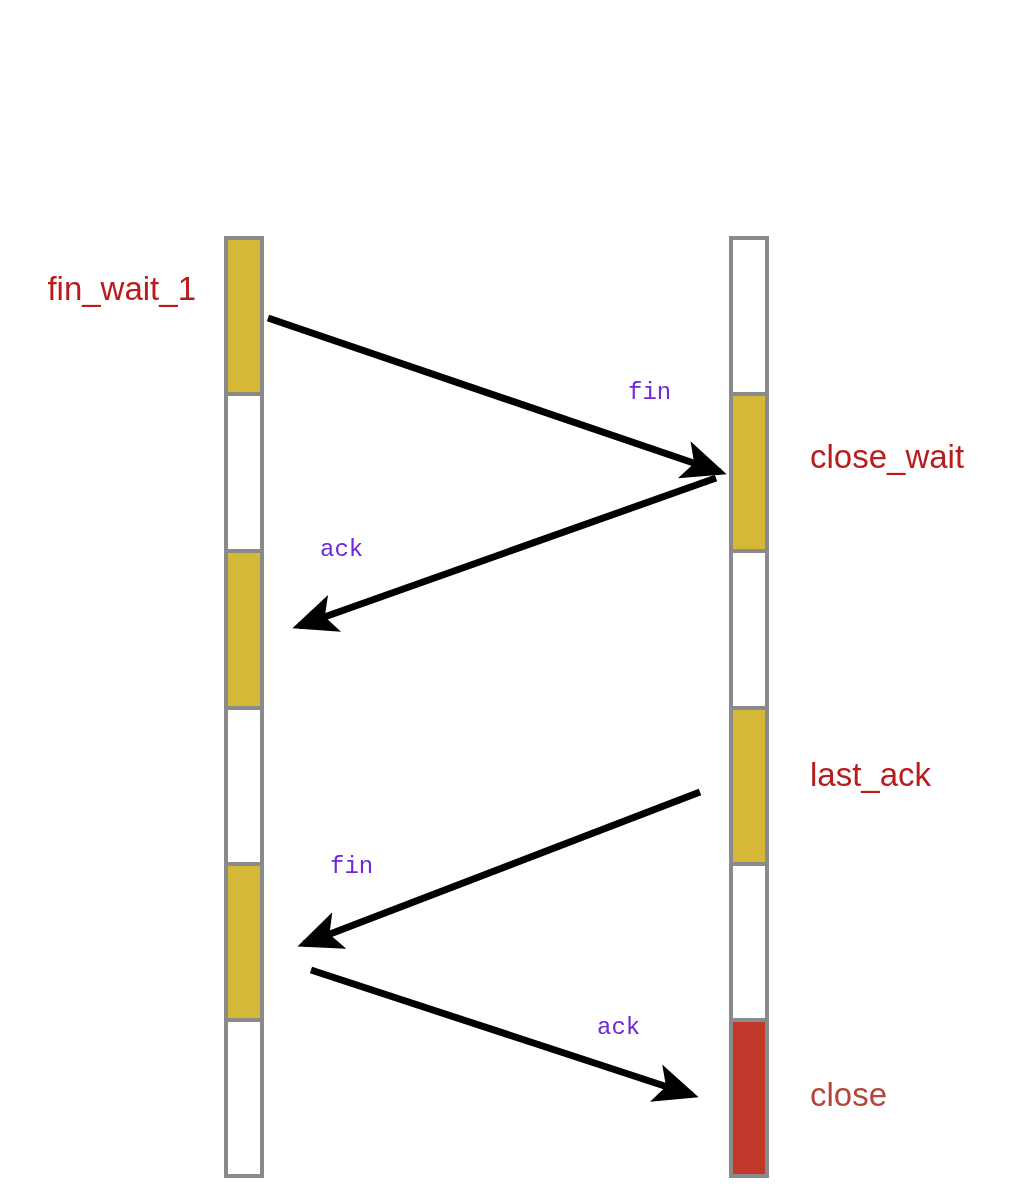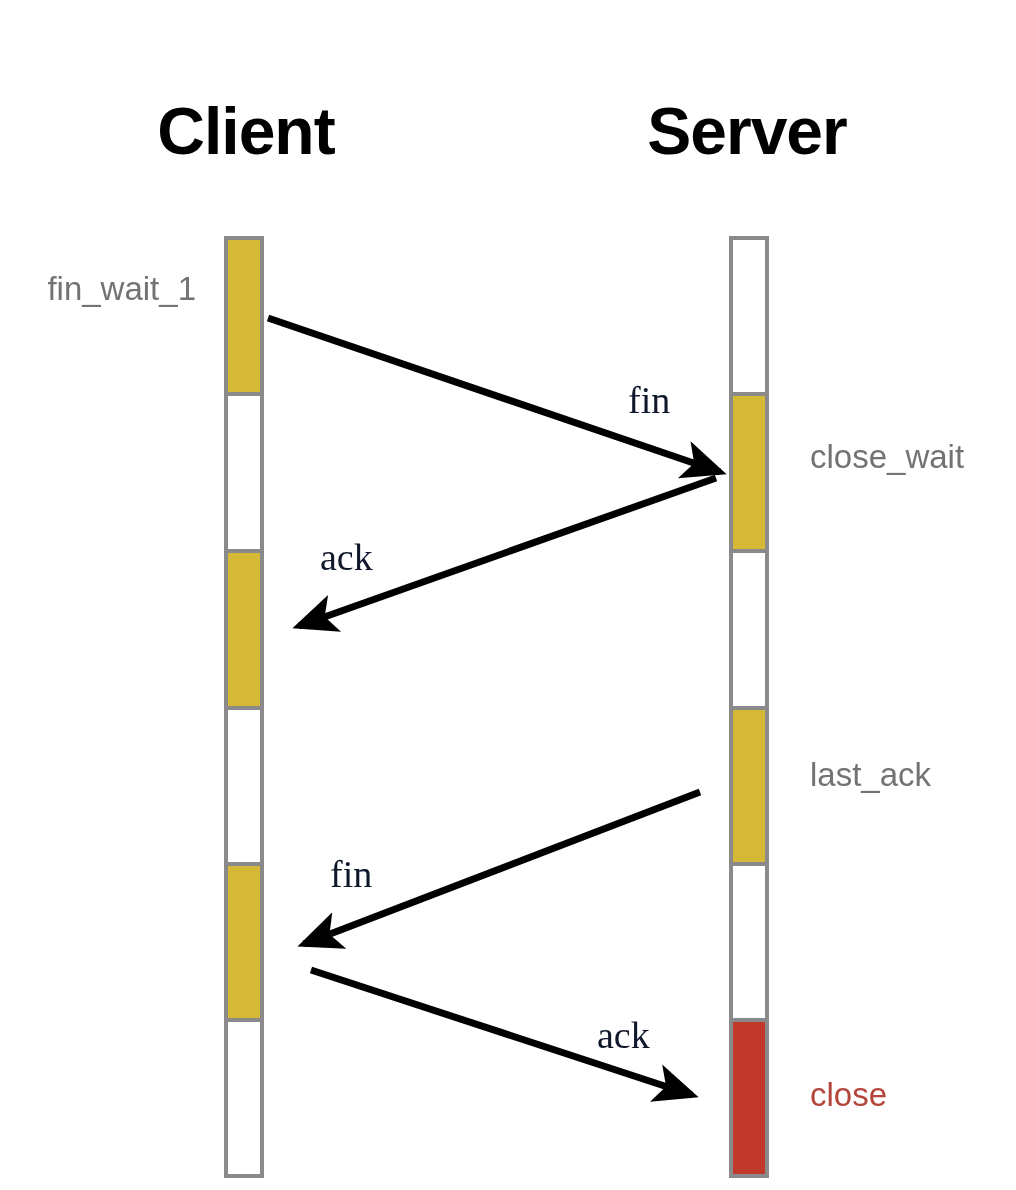--- a/index.html
+++ b/index.html
@@ -49,21 +49,21 @@
   }
   .seg.active   { background: #D4B836; }
   .seg.inactive { background: #ffffff; }
   .seg.closed   { background: #C0392B; }
 
   
   .state-label {
     position: absolute;
     font-family: "Liberation Sans", sans-serif;
     font-size: 33px;
-    color: #737373;
+    color: #b91c1c;
     white-space: nowrap;
     line-height: 1;
   }
   .state-label.left  { text-align: right; }
   .state-label.right { text-align: left; }
   .state-label.closed-state { color: #B4453A; }
 
   #label-fin-wait-1 { left: 0px;   top: 272px;  width: 196px; }
   #label-fin-wait-2 { left: 0px;   top: 614px;  width: 196px; }
   #label-time-wait  { left: 0px;   top: 925px;  width: 196px; }
@@ -77,38 +77,36 @@
     left: 0;
     top: 0;
     width: 1016px;
     height: 1190px;
     pointer-events: none;
   }
 
   
   .msg-label {
     position: absolute;
-    font-family: Liberation Serif, serif;
-    font-size: 38px;
-    color: #0f172a;
+    font-family: Liberation Mono, monospace;
+    font-size: 24px;
+    color: #6d28d9;
     white-space: nowrap;
     line-height: 1;
   }
   #msg-fin-1 { left: 628px; top: 381px; }
   #msg-ack-1 { left: 320px; top: 538px; }
   #msg-fin-2 { left: 330px; top: 855px; }
   #msg-ack-2 { left: 597px; top: 1016px; }
 </style>
 </head>
 <body>
 
 <div id="stage">
 
-  <div class="col-title" id="title-client">Client</div>
-  <div class="col-title" id="title-server">Server</div>
 
   <div class="lifeline" id="lifeline-client">
     <div class="seg active" style="height:160px"></div>
     <div class="seg inactive" style="height:161px"></div>
     <div class="seg active" style="height:161px"></div>
     <div class="seg inactive" style="height:160px"></div>
     <div class="seg active" style="height:160px"></div>
     <div class="seg inactive" style="height:160px"></div>
   </div>
 

